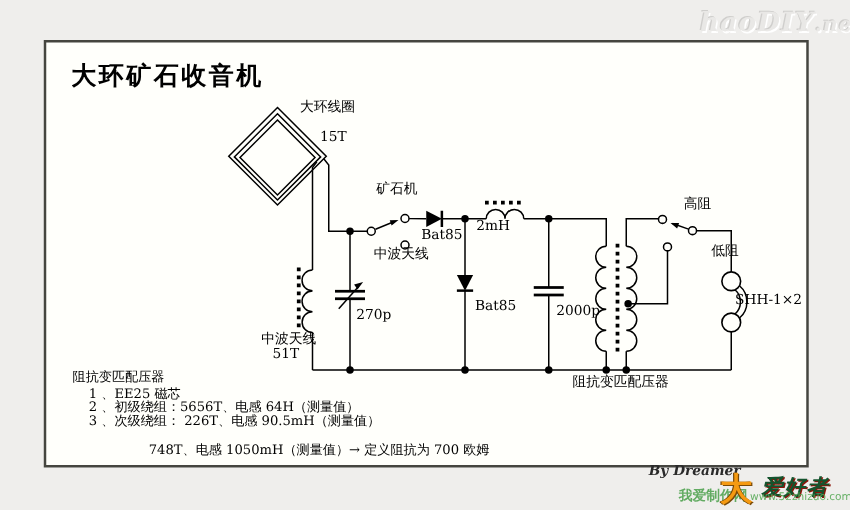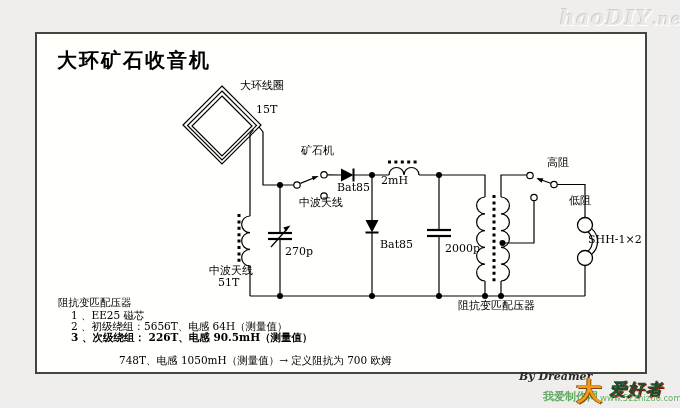--- a/index.html
+++ b/index.html
@@ -180,21 +180,21 @@
   <span class="lbl" style="left:181px;top:243px;text-align:center;">51T</span>
   <span class="lbl" style="left:510px;top:123px;">高阻</span>
   <span class="lbl" style="left:532px;top:161px;">低阻</span>
   <span class="lbl" style="left:551px;top:185px;margin-top:15px;">SHH-1×2</span>
   <span class="lbl" style="left:421px;top:266px;">阻抗变匹配压器</span>
 
   <div class="notes">
     <span class="note-line" style="left:0px;top:0px;">阻抗变匹配压器</span>
     <span class="note-line" style="left:13px;top:13px;text-align:right;">1 、EE25 磁芯</span>
     <span class="note-line" style="left:13px;top:24px;">2 、初级绕组：5656T、电感 64H（测量值）</span>
-    <span class="note-line" style="left:13px;top:35px;font-weight:bold;">3 、次级绕组：  226T、电感 90.5mH（测量值）</span>
+    <span class="note-line" style="left:13px;top:35px;">3 、次级绕组：  226T、电感 90.5mH（测量值）</span>
     <span class="note-line" style="left:61px;top:58px;">748T、电感 1050mH（测量值）→ 定义阻抗为 700 欧姆</span>
   </div>
 </div>
 
 <div class="credit">By Dreamer</div>
 
 <div class="watermark">
   <span class="wm-prefix">我爱制作网</span>
   <span class="wm-char">大</span>
   <span class="wm-text">爱好者</span>

